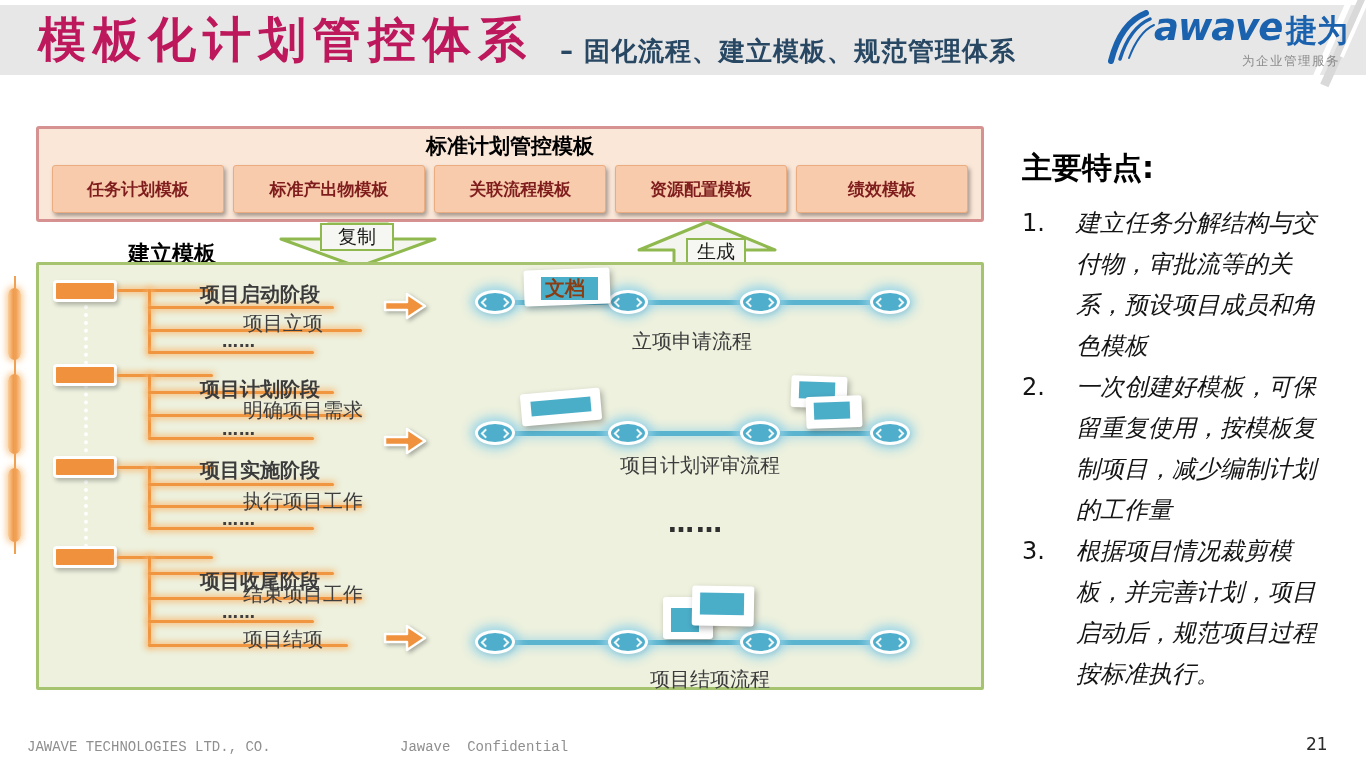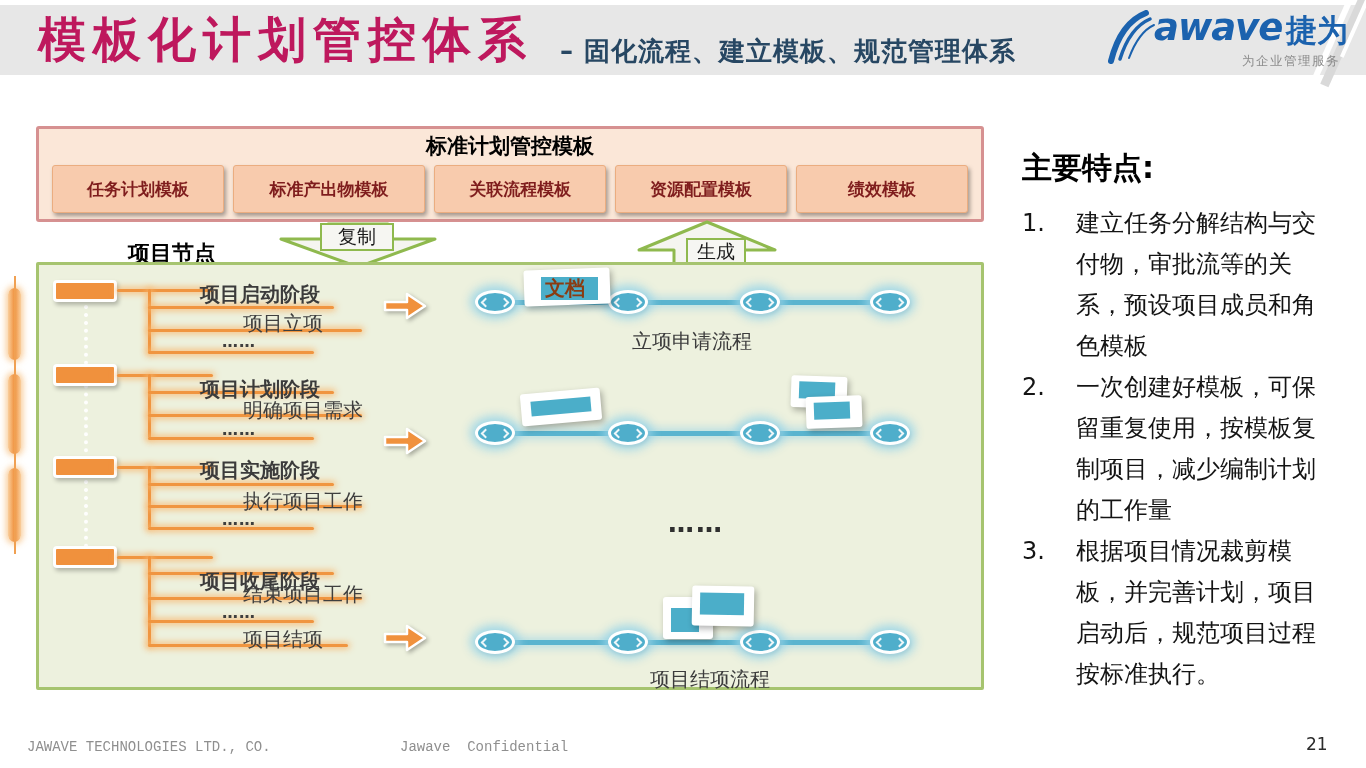--- a/index.html
+++ b/index.html
@@ -77,21 +77,21 @@
   .doc-fill { position:absolute; background:#4BAEC9; }
   .doc-tag-text { position:absolute; font-size:20px; font-weight:600; color:#8A3C12; white-space:nowrap; }
   .flow-label { position:absolute; font-size:20px; color:#3C3C3C; white-space:nowrap; }
   .flow-ellipsis { position:absolute; font-size:26px; font-weight:bold; color:#2F2F2F; letter-spacing:2px; }
 
   
   .features-title { position:absolute; left:1022px; top:148px; font-size:30px; font-weight:bold; color:#000; }
   .features-list { position:absolute; left:1022px; top:203px; width:326px; }
   .feature-item { display:flex; font-size:24px; color:#141414; line-height:41px; }
   .feature-marker { width:54px; flex:none; }
-  .feature-text { width:258px; }
+  .feature-text { width:258px;font-style:italic; }
 
   
   .footer-left, .footer-mid { position:absolute; top:739px; font-family:"Liberation Mono","DejaVu Sans Mono",monospace;
     font-size:14px; color:#8F8F8F; white-space:pre; }
   .footer-left { left:27px; }
   .footer-mid { left:400px; }
   .page-num { position:absolute; left:1306px; top:734px; font-size:17px; color:#2B2B2B; }
 </style>
 </head>
 <body>
@@ -130,21 +130,21 @@
   <svg class="garrow" style="left:278px; top:222px;" width="160" height="48" viewBox="0 0 160 48">
     <polygon points="50,2 110,2 110,17 157,17 80,45 3,17 50,17" fill="#F5F5F0" stroke="#8FB94E" stroke-width="3" stroke-linejoin="round"></polygon>
   </svg>
   <div class="garrow-label" style="left:320px; top:223px; width:74px; height:28px;">复制</div>
 
   <svg class="garrow" style="left:636px; top:220px;" width="142" height="50" viewBox="0 0 142 50">
     <polygon points="71,2 139,30 104,30 104,48 38,48 38,30 3,30" fill="#F5F5F0" stroke="#8FB94E" stroke-width="3" stroke-linejoin="round"></polygon>
   </svg>
   <div class="garrow-label" style="left:686px; top:238px; width:60px; height:27px;">生成</div>
 
-  <div class="tree-title">项目节点</div>
+  <div class="tree-title">建立模板</div>
   <div class="stage-box"></div>
 
   <div class="side-bar" style="top:288px; height:72px;"></div>
   <div class="side-bar" style="top:374px; height:80px;"></div>
   <div class="side-bar" style="top:468px; height:74px;"></div>
 
   <div class="dotline"></div>
   <div class="node-bar" style="top:280px;"></div>
   <div class="node-bar" style="top:364px;"></div>
   <div class="node-bar" style="top:456px;"></div>
@@ -215,20 +215,21 @@
   <div class="flow-node" style="left:870px; top:421px;"></div>
   <div class="doc" style="left:521px; top:391px; width:80px; height:32px; transform:rotate(-5deg);">
     <div class="doc-fill" style="left:10px; top:8px; width:60px; height:15px;"></div>
   </div>
   <div class="doc" style="left:791px; top:376px; width:56px; height:32px; transform:rotate(2deg);">
     <div class="doc-fill" style="left:8px; top:6px; width:36px; height:17px;"></div>
   </div>
   <div class="doc" style="left:806px; top:396px; width:56px; height:32px; transform:rotate(-2deg);">
     <div class="doc-fill" style="left:8px; top:6px; width:36px; height:17px;"></div>
   </div>
+  <div class="flow-label" style="left:620px; top:452px;">项目计划评审流程</div>
 
   <div class="flow-ellipsis" style="left:668px; top:508px;">……</div>
 
   <div class="flow-line" style="left:495px; top:640px; width:396px;"></div>
   <div class="flow-node" style="left:475px; top:630px;"></div>
   <div class="flow-node" style="left:608px; top:630px;"></div>
   <div class="flow-node" style="left:740px; top:630px;"></div>
   <div class="flow-node" style="left:870px; top:630px;"></div>
   <div class="doc" style="left:663px; top:597px; width:50px; height:42px;">
     <div class="doc-fill" style="left:8px; top:11px; width:28px; height:24px;"></div>

